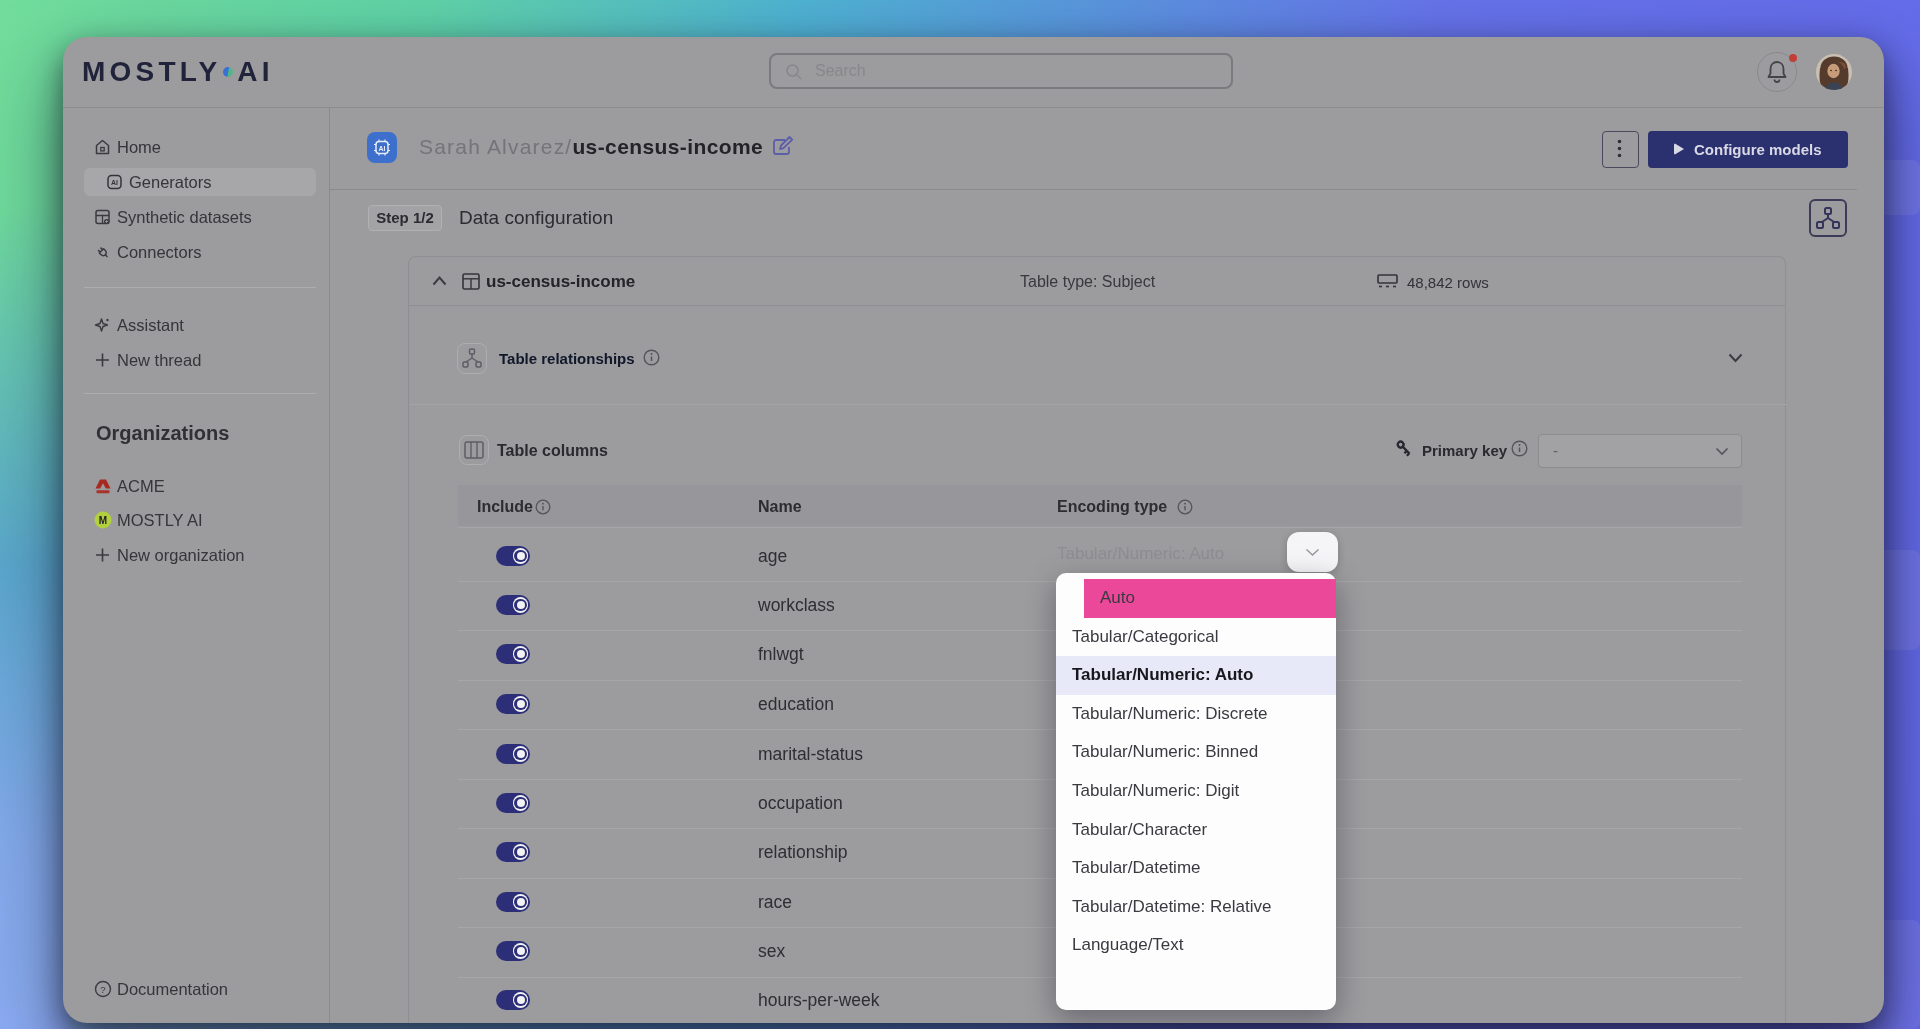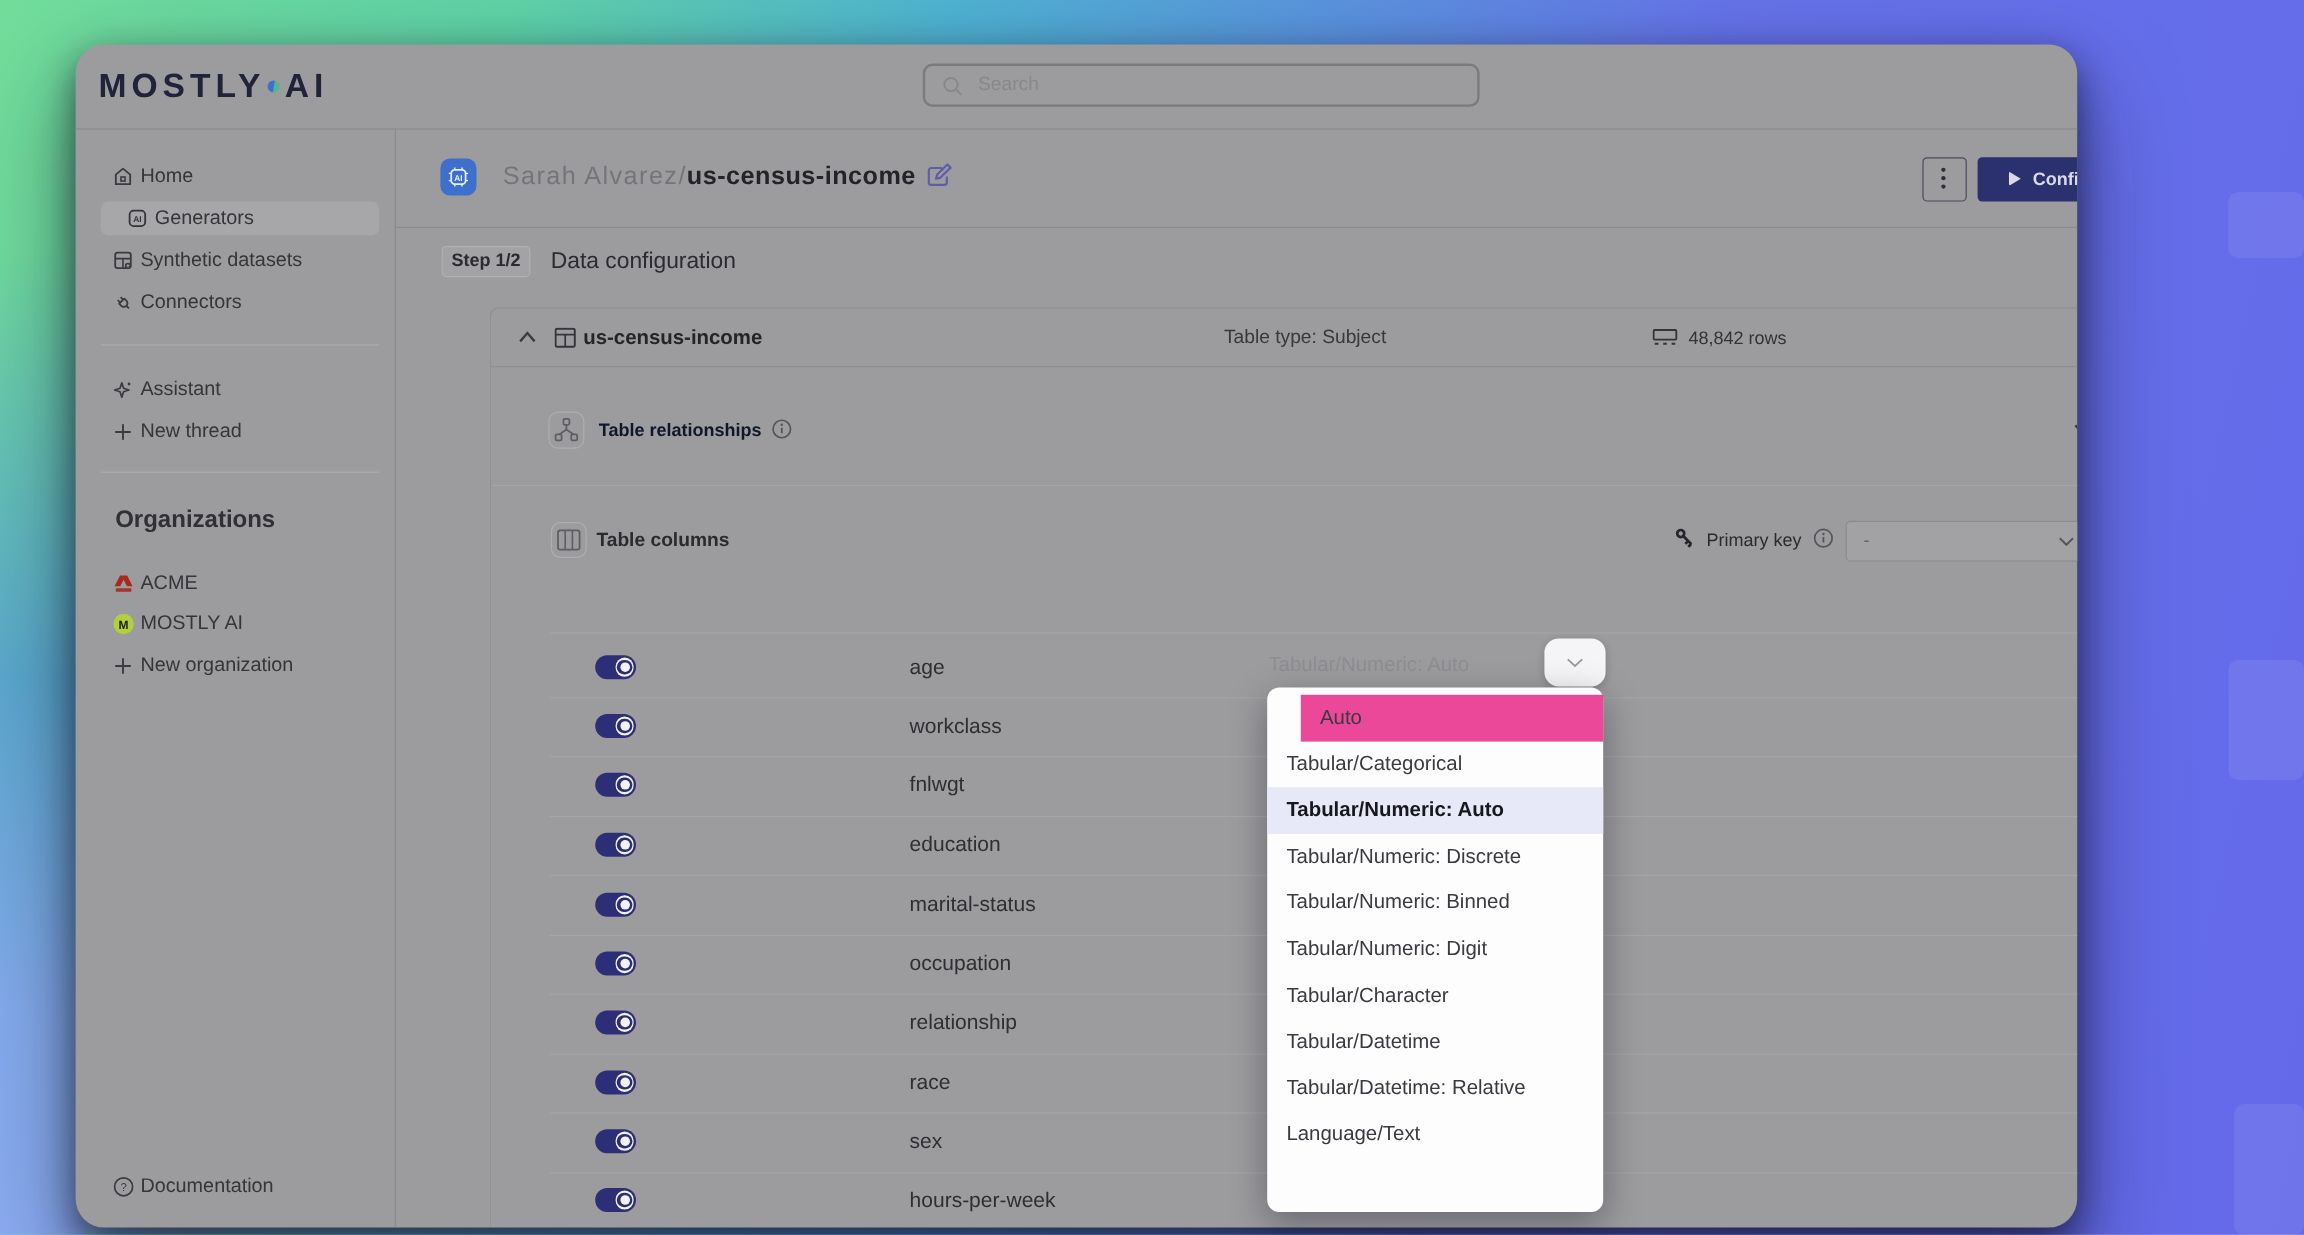--- a/index.html
+++ b/index.html
@@ -6,21 +6,21 @@
 html,body { width:1920px; height:1029px; overflow:hidden; font-family:"Liberation Sans", sans-serif; }
 body {
   background: linear-gradient(103deg, #72dd9b 0%, #5fd3a8 20%, #4fb3d3 37%, #6673ea 67%, #6469ea 100%);
   position:relative;
 }
 .abs { position:absolute; }
 
 .deco { position:absolute; background:rgba(255,255,255,0.08); }
 
 #win {
-  position:absolute; left:63px; top:37px; width:1668px; height:986px;
+  position:absolute; left:63px; top:37px; width:1821px; height:986px;
   background:#9c9b9d; border-radius:24px;
   box-shadow:0 12px 28px rgba(12,12,30,0.55), 0 35px 80px rgba(15,15,35,0.5);
   overflow:hidden;
 }
 
 #topbar { position:absolute; left:0; top:0; width:100%; height:71px; border-bottom:1px solid #8b8a8d; }
 #logo { position:absolute; left:19px; top:19px; font-size:28px; font-weight:700; color:#20233a; letter-spacing:4.2px; white-space:nowrap; }
 #logo .dot { display:inline-block; width:10px; height:10px; border-radius:50%; background:linear-gradient(100deg,#3c6fd2 48%,#52b788 56%); margin:0 4px 3px 2px; vertical-align:middle; }
 #search { position:absolute; left:706px; top:16px; width:464px; height:36px; border:2px solid #7b7a7e; border-radius:8px; }
 #search .mag { position:absolute; left:14px; top:8px; }
@@ -58,21 +58,21 @@
 #ttype { position:absolute; left:611px; top:16px; font-size:16px; color:#38383d; }
 #trows { position:absolute; left:998px; top:17px; font-size:15px; color:#333338; }
 
 #relrow { position:absolute; left:0; top:49px; width:100%; height:98px; }
 #relbox { position:absolute; left:48px; top:37px; width:30px; height:31px; border:1px solid #aeadb0; border-radius:8px; }
 #reltx { position:absolute; left:90px; top:44px; font-size:15px; font-weight:700; color:#0f172a; }
 #reldiv { position:absolute; left:1px; top:98px; width:1377px; height:1px; background:#a5a4a7; }
 
 #colbox { position:absolute; left:50px; top:178px; width:30px; height:30px; border:1px solid #aeadb0; border-radius:8px; }
 #coltx { position:absolute; left:88px; top:185px; font-size:16px; font-weight:700; color:#2a2a2f; }
-#pktx { position:absolute; left:1013px; top:185px; font-size:15px; font-weight:400; color:#2a2a2f; }
+#pktx { position:absolute; left:1013px; top:185px; font-size:15px; font-weight:700; color:#2a2a2f; }
 #pksel { position:absolute; left:1129px; top:177px; width:204px; height:34px; border:1px solid #8b8a8d; background:#a2a1a4; border-radius:4px; }
 #pksel .v { position:absolute; left:14px; top:7px; font-size:15px; color:#606064; }
 
 #band { position:absolute; left:49px; top:228px; width:1284px; height:41px; background:#97969a; }
 .bandtx { position:absolute; top:13px; font-size:16px; font-weight:700; color:#2c2c31; }
 
 .rowline { position:absolute; left:49px; width:1284px; height:1px; background:#a6a5a8; }
 .rname { position:absolute; left:349px; font-size:17.5px; color:#2e2e33; transform:translateY(-50%); }
 .toggle { position:absolute; left:87px; width:34px; height:20px; background:#2c2f77; border-radius:10px; transform:translateY(-50%); }
 .toggle .k1 { position:absolute; right:1.8px; top:2.3px; width:15.5px; height:15.5px; background:#f2f1f3; border-radius:50%; }
@@ -313,20 +313,35 @@
           <line x1="8.5" y1="7.5" x2="8.5" y2="12" stroke="#55545a" stroke-width="1.5"></line>
           <circle cx="8.5" cy="5" r="1" fill="#55545a"></circle>
         </svg>
       <div id="pktx">Primary key</div>
       <div id="pksel">
         <div class="v">-</div>
         <svg class="abs" style="left:176px; top:12px;" width="14" height="9" viewBox="0 0 14 9">
             <path d="M1.5 1.5 L7 7 L12.5 1.5" fill="none" stroke="#55555b" stroke-width="1.6"></path>
           </svg>
       </div>
+      <div id="band">
+        <div class="bandtx" style="left:19px;">Include</div>
+        <svg class="abs" style="left:77px; top:14px;" width="16" height="16" viewBox="0 0 16 16">
+            <circle cx="8" cy="8" r="6.8" fill="none" stroke="#55545a" stroke-width="1.3"></circle>
+            <line x1="8" y1="7" x2="8" y2="11.3" stroke="#55545a" stroke-width="1.4"></line>
+            <circle cx="8" cy="4.7" r="0.9" fill="#55545a"></circle>
+          </svg>
+        <div class="bandtx" style="left:300px;">Name</div>
+        <div class="bandtx" style="left:599px;">Encoding type</div>
+        <svg class="abs" style="left:719px; top:14px;" width="16" height="16" viewBox="0 0 16 16">
+            <circle cx="8" cy="8" r="6.8" fill="none" stroke="#55545a" stroke-width="1.3"></circle>
+            <line x1="8" y1="7" x2="8" y2="11.3" stroke="#55545a" stroke-width="1.4"></line>
+            <circle cx="8" cy="4.7" r="0.9" fill="#55545a"></circle>
+          </svg>
+      </div>
       <div class="rowline" style="top:269.5px"></div>
       <div class="rowline" style="top:324px"></div>
       <div class="rowline" style="top:373px"></div>
       <div class="rowline" style="top:422.5px"></div>
       <div class="rowline" style="top:472px"></div>
       <div class="rowline" style="top:521.5px"></div>
       <div class="rowline" style="top:571px"></div>
       <div class="rowline" style="top:620.5px"></div>
       <div class="rowline" style="top:670px"></div>
       <div class="rowline" style="top:719.5px"></div>

